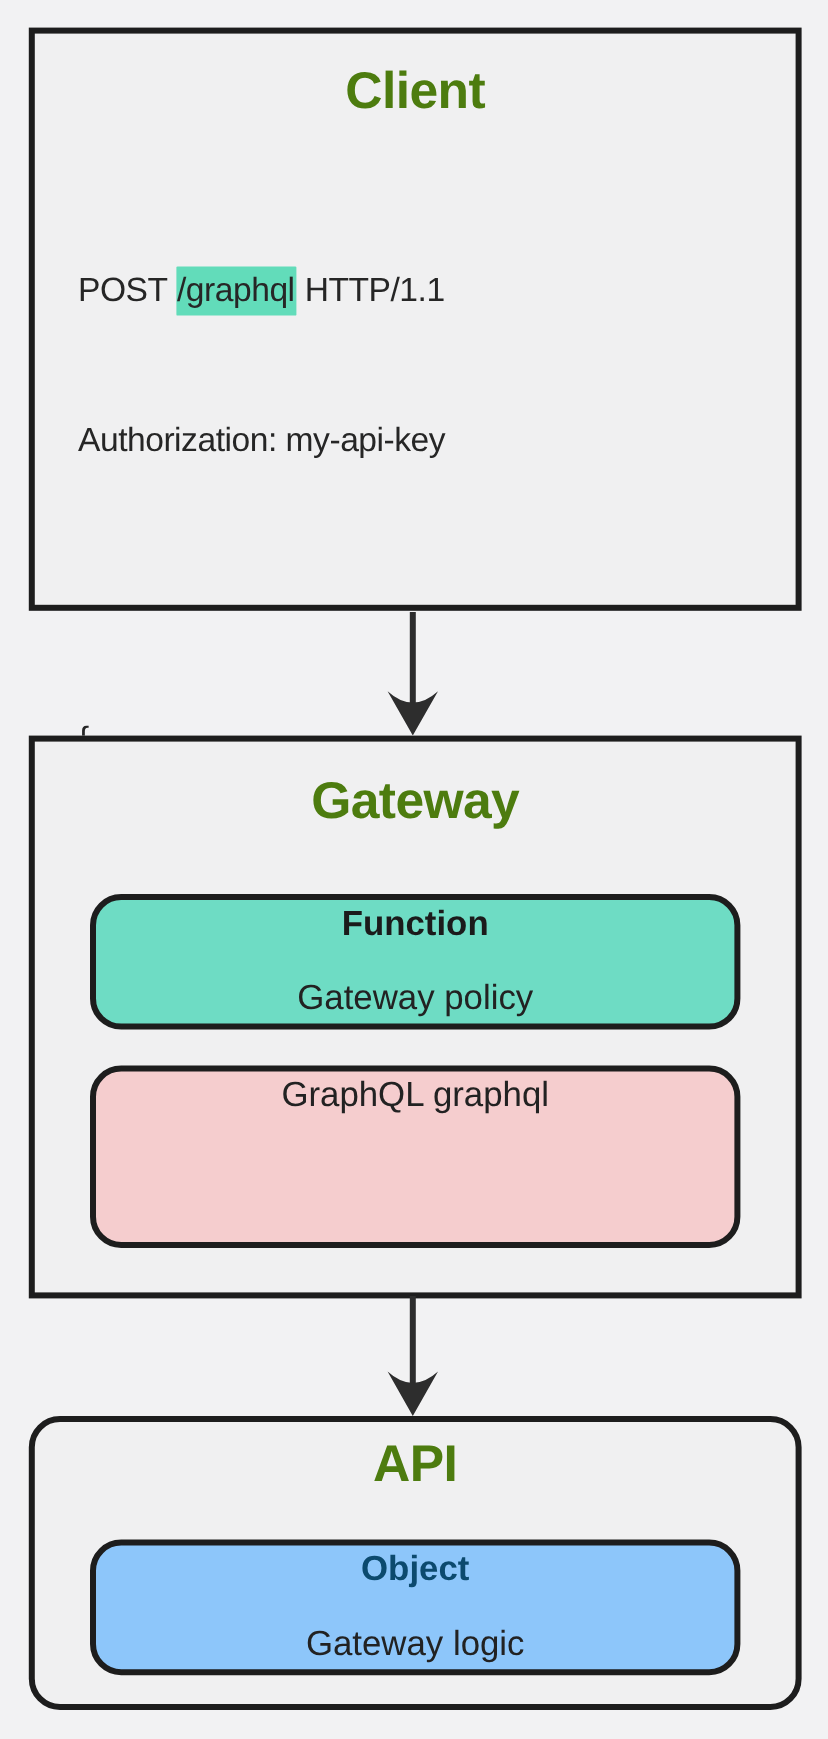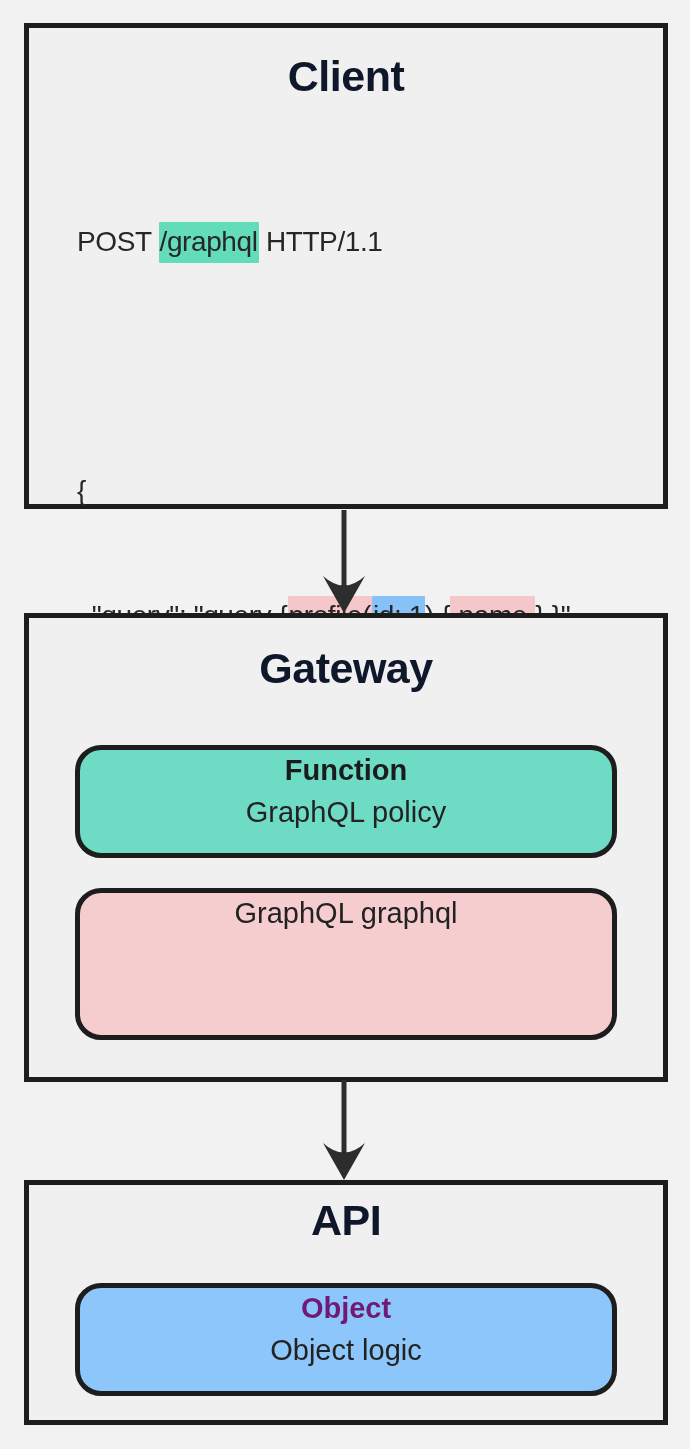--- a/index.html
+++ b/index.html
@@ -11,106 +11,107 @@
   .stage{position:relative;width:690px;height:1449px;overflow:hidden;}
 
   
   .panel{
     position:absolute;left:24px;width:634px;
     background:var(--panel_bg,#f0f0f1);
     border:5px solid var(--line,#1d1d1d);
   }
   .panel-client{top:23px;height:476px;}
   .panel-gateway{top:613px;height:459px;}
-  .panel-api{top:1180px;height:235px;}
+  .panel-api{top:1180px;height:235px;border-radius:26px;}
 
   .panel-title{
     position:absolute;left:0;right:0;margin:0;
-    text-align:center;font-size:43px;font-weight:700;color:#0f172a;
+    text-align:center;font-size:43px;font-weight:700;color:#4d7c0f;
     letter-spacing:-0.5px;
   }
   .panel-client .panel-title{top:24px;}
   .panel-gateway .panel-title{top:26px;}
   .panel-api .panel-title{top:11px;}
 
   
   .code{
     position:absolute;top:110px;left:36px;right:12px;
     font-size:28px;line-height:41.5px;letter-spacing:-0.4px;
     white-space:pre;color:#262626;
   }
-  .code .line{min-height:41.5px;margin-left:12px;}
+  .code .line{min-height:41.5px;}
   mark{color:inherit;border-radius:1px;padding:4px 1px 6px;}
   mark.hl-teal{background:var(--teal_hl,#62dcba);}
   mark.hl-pink{background:var(--pink_hl,#f5c7ca);}
   mark.hl-blue{background:var(--blue_hl,#86c2f8);}
 
   
   .card{
     position:absolute;left:46px;width:532px;
     border:5px solid var(--line,#1d1d1d);
     border-radius:26px;
-    display:flex;flex-direction:column;justify-content:flex-start;
+    display:flex;flex-direction:column;justify-content:space-between;
     text-align:center;font-size:29px;line-height:41.5px;
   }
   .card-title{font-weight:700;color:#1b1b1b;}
   .card-line{color:#222;}
   .card-function{top:127px;height:103px;background:var(--teal_card,#6edcc4);}
   .card-object-property{top:270px;height:142px;background:var(--pink_card,#f5cdce);}
   .card-object{top:98px;height:103px;background:var(--blue_card,#8dc6fa);color:#16253c;}
-  .card-object .card-title{color:#701a75;}
+  .card-object .card-title{color:#0c4a6e;}
 
   
   .arrow{position:absolute;left:314px;}
   .arrow-1{top:510px;}
   .arrow-2{top:1080px;}
   .arrow *{fill:var(--arrow,#2d2d2d);}
 </style>
 </head>
 <body>
 
 <div class="stage">
 
   <section class="panel panel-client">
     <h2 class="panel-title">Client</h2>
     <div class="code">
       <div class="line"><span>POST </span><mark class="hl-teal">/graphql</mark><span> HTTP/1.1</span></div>
+      <div class="line">Authorization: my-api-key</div>
       <div class="line"></div>
       <div class="line">{</div>
       <div class="line"><span>  "query": "query {</span><mark class="hl-pink">profile(</mark><mark class="hl-blue">id: 1</mark><span>) {</span><mark class="hl-pink"> name </mark><span>} }",</span></div>
       <div class="line">  "variables": {}</div>
       <div class="line">}</div>
     </div>
   </section>
 
   <svg class="arrow arrow-1" width="60" height="103" viewBox="0 0 60 103" aria-hidden="true">
     <rect x="27.5" y="0" width="5" height="80"></rect>
     <path d="M30,103 L9,66 Q30,85 51,66 Z"></path>
   </svg>
 
   <section class="panel panel-gateway">
     <h2 class="panel-title">Gateway</h2>
 
     <div class="card card-function">
       <div class="card-title">Function</div>
-      <div class="card-line">GraphQL policy</div>
+      <div class="card-line">Gateway policy</div>
     </div>
 
     <div class="card card-object-property">
       <div class="card-line">GraphQL graphql</div>
     </div>
   </section>
 
   <svg class="arrow arrow-2" width="60" height="100" viewBox="0 0 60 100" aria-hidden="true">
     <rect x="27.5" y="0" width="5" height="78"></rect>
     <path d="M30,100 L9,63 Q30,82 51,63 Z"></path>
   </svg>
 
   <section class="panel panel-api">
     <h2 class="panel-title">API</h2>
 
     <div class="card card-object">
       <div class="card-title">Object</div>
-      <div class="card-line">Object logic</div>
+      <div class="card-line">Gateway logic</div>
     </div>
   </section>
 
 </div>
 
 </body></html>

